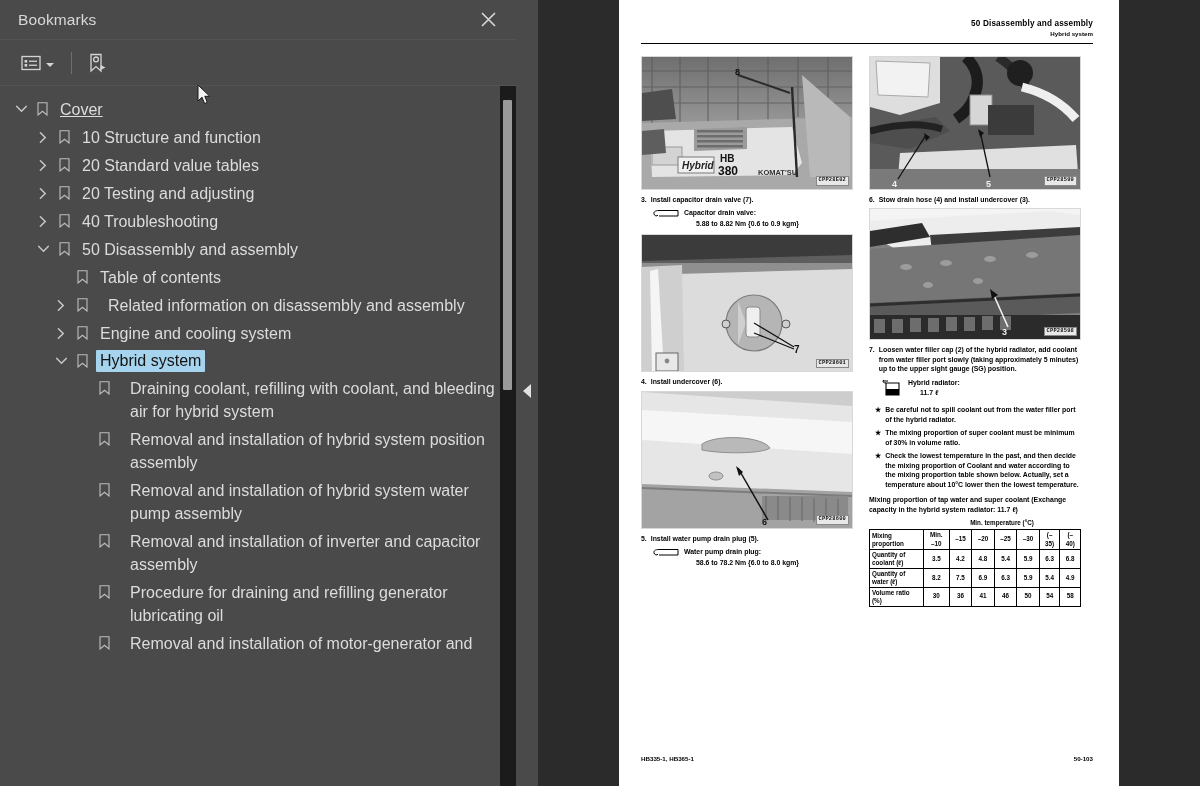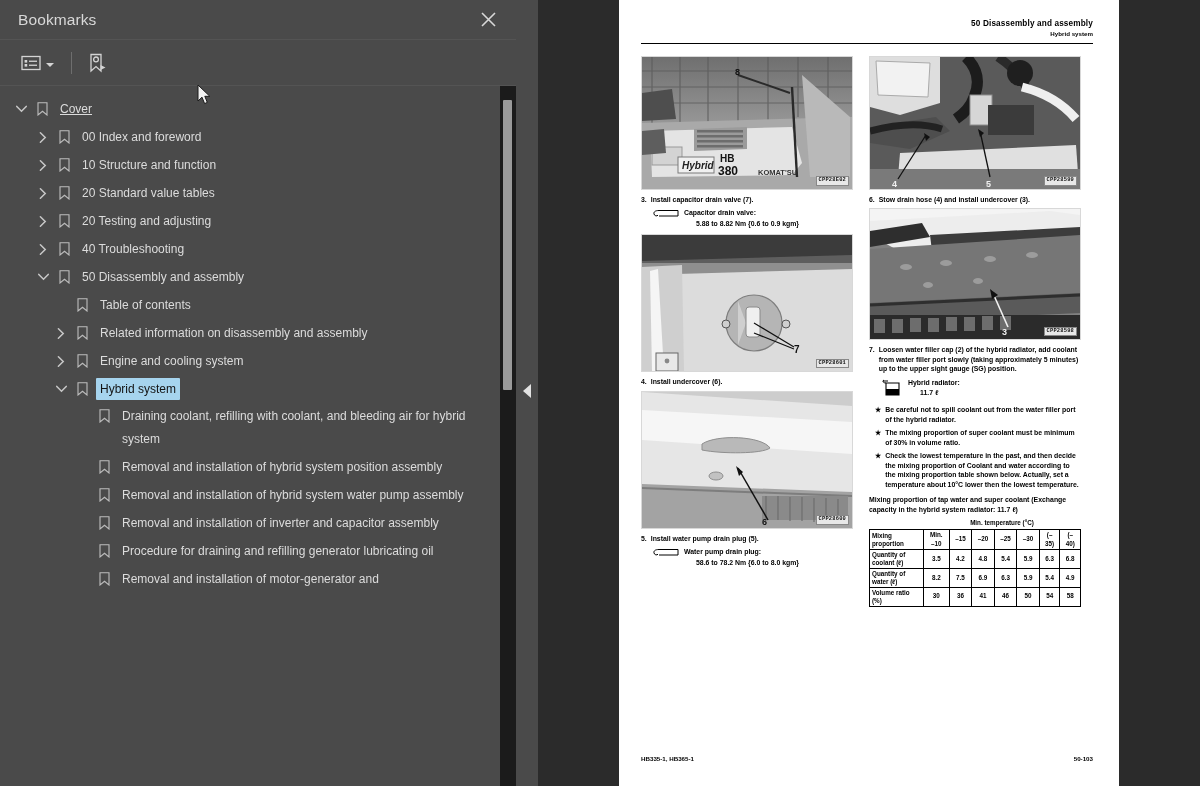--- a/index.html
+++ b/index.html
@@ -50,21 +50,21 @@
   }
   #bm-tree {
     position: absolute; inset: 0;
     padding: 8px 16px 0 10px;
     overflow: hidden;
   }
   .node {
     display: flex; align-items: flex-start;
     min-height: 25px;
     color: #dcdcdc;
-    font-size: 12px;
+    font-size: 16px;
     line-height: 23px;
     cursor: pointer;
     padding: 4px 0 1px 0;
   }
   .twisty {
     flex: 0 0 22px; width: 22px; height: 22px;
     display: flex; align-items: center; justify-content: center;
     color: #c8c8c8;
   }
   .twisty.empty { visibility: hidden; }
@@ -77,21 +77,21 @@
   .node.lvl0 .node-label { text-decoration: underline; }
   .node.selected > .node-label {
     background: #a6d4ee; color: #141414;
     padding: 0 4px 0 4px; margin-left: 4px;
     line-height: 22px; border-radius: 1px;
   }
   .node.selected { align-items: center; }
   .indent-1 { padding-left: 22px; }
   .indent-2 { padding-left: 40px; }
   .indent-3 { padding-left: 62px; }
-  .node .node-label.multi { max-width: 400px; }
+  .node .node-label.multi { max-width: 400px; margin-left: 8px; }
 
   
   #bm-scrollbar {
     position: absolute; top: 0; right: 0; width: 16px; height: 100%;
     background: #1b1b1b;
   }
   #bm-thumb {
     position: absolute; left: 3px; top: 14px; width: 9px; height: 290px;
     background: #9a9a9a; border-radius: 1px;
   }
@@ -240,33 +240,20 @@
               <svg width="11" height="8" viewBox="0 0 11 8">
                 <path d="M0.8 1.4 L5.5 6.2 L10.2 1.4" fill="none" stroke="currentColor" stroke-width="1.5" stroke-linecap="round"></path>
               </svg>
             </span>
             <span class="bm-ico">
               <svg width="11" height="14" viewBox="0 0 11 14">
                 <path d="M1 0.8 H10 V13 L5.5 9.3 L1 13 Z" fill="none" stroke="currentColor" stroke-width="1.1"></path>
               </svg>
             </span>
             <span class="node-label">Cover</span>
-          </div>
-          <div class="node lvl1 indent-1">
-            <span class="twisty">
-              <svg width="8" height="11" viewBox="0 0 8 11">
-                <path d="M1.4 0.8 L6.2 5.5 L1.4 10.2" fill="none" stroke="currentColor" stroke-width="1.5" stroke-linecap="round"></path>
-              </svg>
-            </span>
-            <span class="bm-ico">
-              <svg width="11" height="14" viewBox="0 0 11 14">
-                <path d="M1 0.8 H10 V13 L5.5 9.3 L1 13 Z" fill="none" stroke="currentColor" stroke-width="1.1"></path>
-              </svg>
-            </span>
-            <span class="node-label">00 Index and foreword</span>
           </div>
           <div class="node lvl1 indent-1">
             <span class="twisty">
               <svg width="8" height="11" viewBox="0 0 8 11">
                 <path d="M1.4 0.8 L6.2 5.5 L1.4 10.2" fill="none" stroke="currentColor" stroke-width="1.5" stroke-linecap="round"></path>
               </svg>
             </span>
             <span class="bm-ico">
               <svg width="11" height="14" viewBox="0 0 11 14">
                 <path d="M1 0.8 H10 V13 L5.5 9.3 L1 13 Z" fill="none" stroke="currentColor" stroke-width="1.1"></path>

